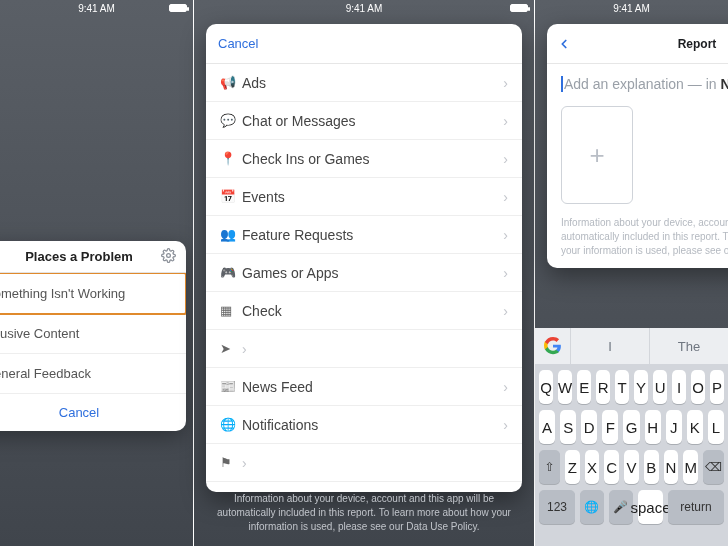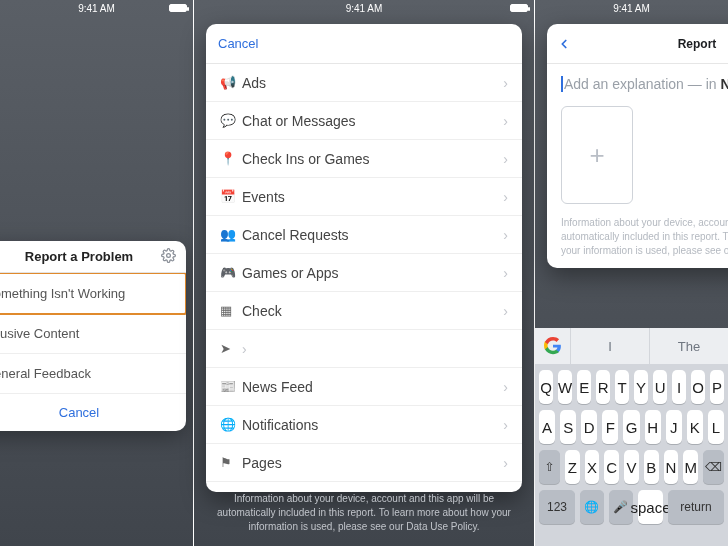--- a/index.html
+++ b/index.html
@@ -82,21 +82,21 @@
     <div class="time">9:41 AM</div>
     <div class="right">
         <div class="batt">
           <div class="fill"></div>
         </div>
       </div>
   </div>
 
   <div class="sheet1">
     <div class="hdr">
-      <span>Report a Problem</span>
+      <span>Places a Problem</span>
       <span class="gear">
         <svg width="15" height="15" viewBox="0 0 24 24" fill="none" stroke="#8a8f98" stroke-width="2">
             <circle cx="12" cy="12" r="3"></circle>
             <path d="M19.4 15a1.7 1.7 0 0 0 .34 1.87l.06.06a2 2 0 1 1-2.83 2.83l-.06-.06a1.7 1.7 0 0 0-1.87-.34 1.7 1.7 0 0 0-1 1.56V21a2 2 0 0 1-4 0v-.09a1.7 1.7 0 0 0-1-1.56 1.7 1.7 0 0 0-1.87.34l-.06.06a2 2 0 1 1-2.83-2.83l.06-.06a1.7 1.7 0 0 0 .34-1.87 1.7 1.7 0 0 0-1.56-1H3a2 2 0 0 1 0-4h.09a1.7 1.7 0 0 0 1.56-1 1.7 1.7 0 0 0-.34-1.87l-.06-.06a2 2 0 1 1 2.83-2.83l.06.06a1.7 1.7 0 0 0 1.87.34H9a1.7 1.7 0 0 0 1-1.56V3a2 2 0 0 1 4 0v.09a1.7 1.7 0 0 0 1 1.56 1.7 1.7 0 0 0 1.87-.34l.06-.06a2 2 0 1 1 2.83 2.83l-.06.06a1.7 1.7 0 0 0-.34 1.87V9a1.7 1.7 0 0 0 1.56 1H21a2 2 0 0 1 0 4h-.09a1.7 1.7 0 0 0-1.56 1z"></path>
           </svg>
       </span>
     </div>
     <div class="opt hl"><span>Something Isn't Working</span></div>
     <div class="opt"><span>Abusive Content</span></div>
     <div class="opt"><span>General Feedback</span></div>
@@ -144,21 +144,21 @@
           <span class="lbl">Check Ins or Games</span>
           <span class="chev">›</span>
         </div>
         <div class="row">
           <span class="ic">📅</span>
           <span class="lbl">Events</span>
           <span class="chev">›</span>
         </div>
         <div class="row">
           <span class="ic">👥</span>
-          <span class="lbl">Cancel Requests</span>
+          <span class="lbl">Feature Requests</span>
           <span class="chev">›</span>
         </div>
         <div class="row">
           <span class="ic">🎮</span>
           <span class="lbl">Games or Apps</span>
           <span class="chev">›</span>
         </div>
         <div class="row">
           <span class="ic">▦</span>
           <span class="lbl">Check</span>
@@ -173,21 +173,20 @@
           <span class="lbl">News Feed</span>
           <span class="chev">›</span>
         </div>
         <div class="row">
           <span class="ic">🌐</span>
           <span class="lbl">Notifications</span>
           <span class="chev">›</span>
         </div>
         <div class="row">
           <span class="ic">⚑</span>
-          <span class="lbl">Pages</span>
           <span class="chev">›</span>
         </div>
         <div class="row"></div>
       </div>
   </div>
   <div class="footer2">Information about your device, account and this app will be automatically included in this report. To learn more about how your information is used, please see our Data Use Policy.</div>
 </div>
 
 <div class="phone p3">
   <div class="dim-bg"></div>

